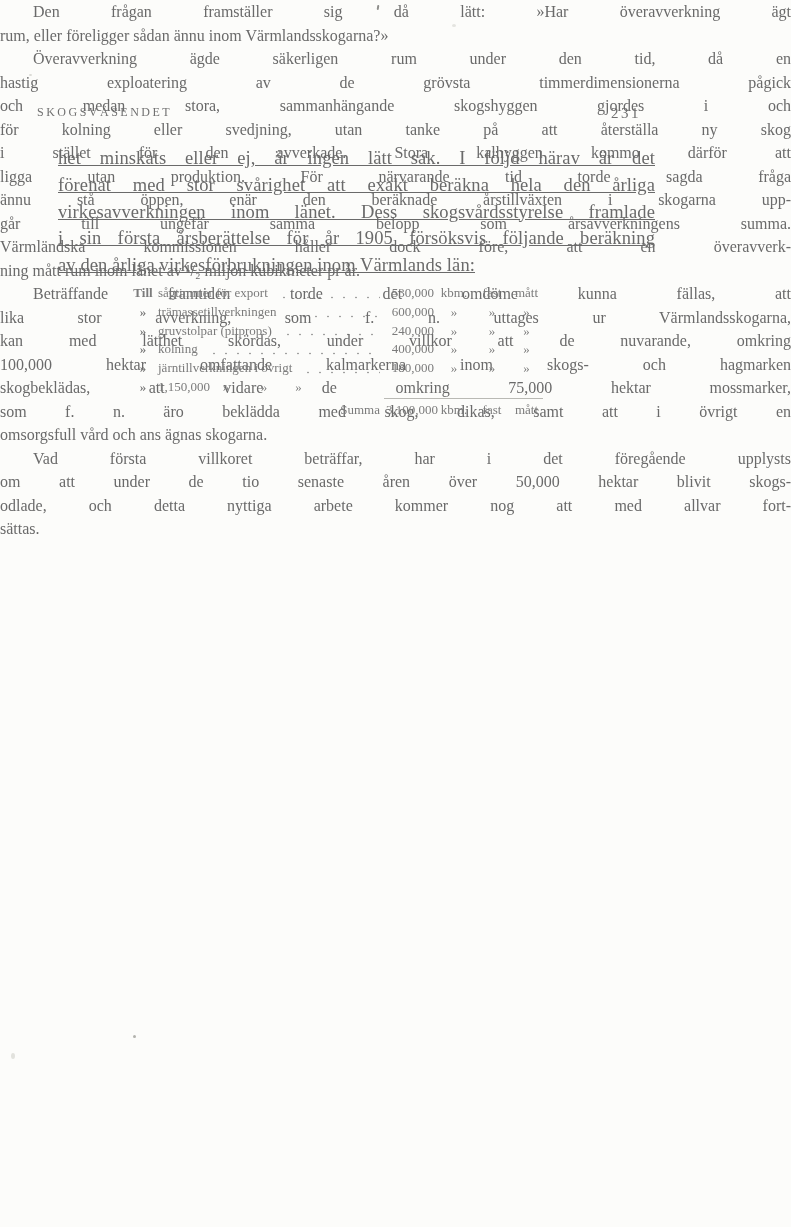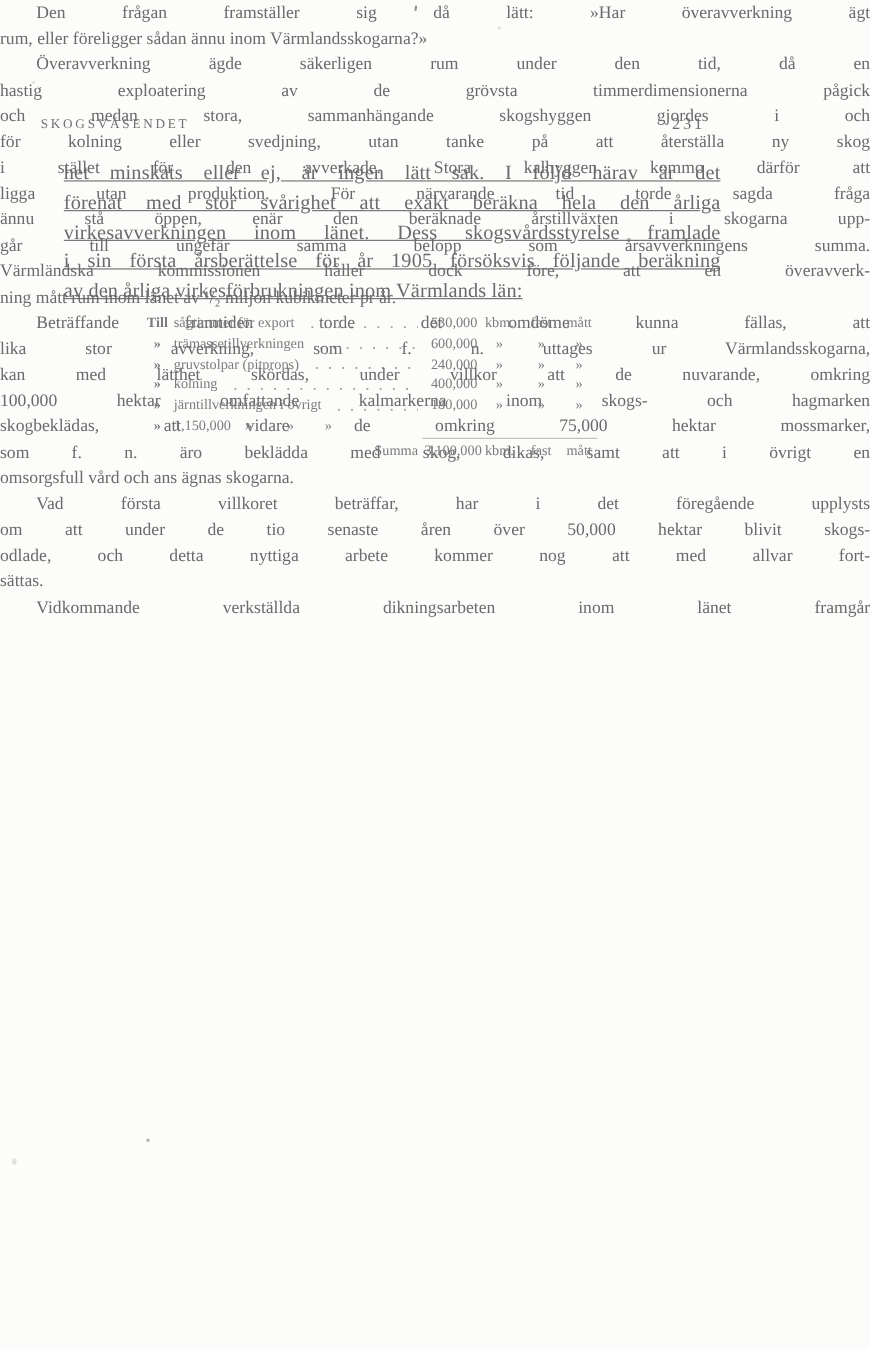--- a/index.html
+++ b/index.html
@@ -193,23 +193,20 @@
         <div class="pline">skogbeklädas, att vidare de omkring 75,000 hektar mossmarker,</div>
         <div class="pline">som f. n. äro beklädda med skog, dikas, samt att i övrigt en</div>
         <div class="pline pline-end">omsorgsfull vård och ans ägnas skogarna.</div>
       </div>
       <div>
         <div class="pline pline-indent">Vad första villkoret beträffar, har i det föregående upplysts</div>
         <div class="pline">om att under de tio senaste åren över 50,000 hektar blivit skogs-</div>
         <div class="pline">odlade, och detta nyttiga arbete kommer nog att med allvar fort-</div>
         <div class="pline pline-end">sättas.</div>
       </div>
-      <div>
-        <div class="pline pline-indent">Vidkommande verkställda dikningsarbeten inom länet framgår</div>
-      </div>
     </div>
 
   <div class="speck s1"></div>
   <div class="speck s2"></div>
   <div class="speck s3"></div>
   <div class="speck s4"></div>
   <div class="speck s5"></div>
 
 </div>
 

